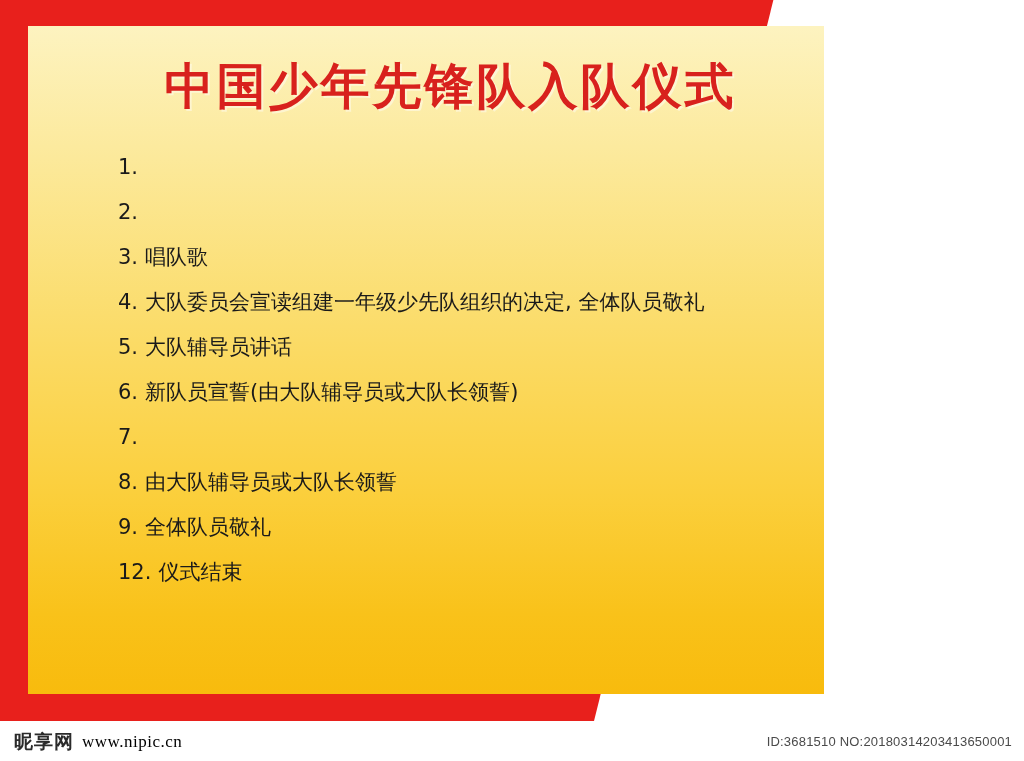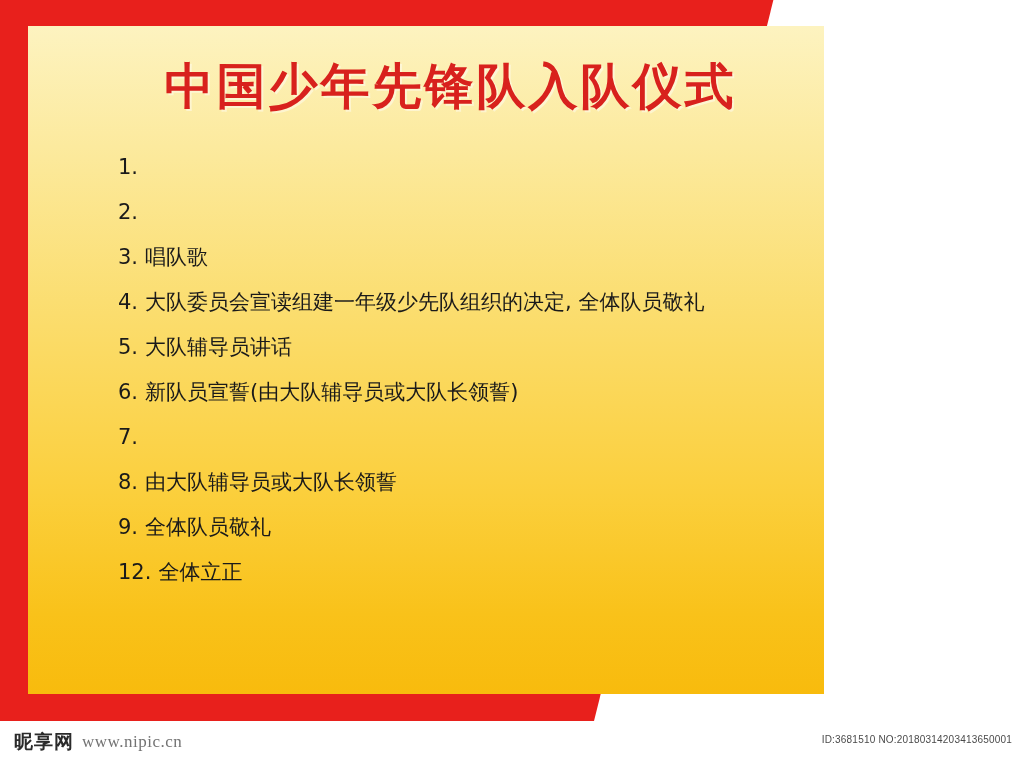--- a/index.html
+++ b/index.html
@@ -122,29 +122,29 @@
     font-family: "DejaVu Sans", "Liberation Sans", sans-serif;
     font-size: 19px;
     font-weight: bold;
     color: #2b2b2b;
     letter-spacing: 1px;
   }
   .brand-url {
     margin-left: 8px;
     font-family: "Liberation Serif", "DejaVu Serif", serif;
     font-size: 17px;
-    color: #737373;
+    color: #000000;
     letter-spacing: 0.5px;
   }
   .doc-id {
     position: absolute;
     right: 12px;
     top: 13px;
     font-family: "Liberation Sans", sans-serif;
-    font-size: 10px;
+    font-size: 13px;
     color: #4a4a4a;
     letter-spacing: 0.2px;
   }
 </style>
 </head>
 <body>
 
 <div id="poster">
   <div class="red-bg"></div>
   <div class="white-wedge"></div>
@@ -181,21 +181,21 @@
     <div class="step">
       <span class="num">8.</span>
       <span>由大队辅导员或大队长领誓</span>
     </div>
     <div class="step">
       <span class="num">9.</span>
       <span>全体队员敬礼</span>
     </div>
     <div class="step">
       <span class="num">12.</span>
-      <span>全体立正</span>
+      <span>仪式结束</span>
     </div>
   </div>
 </div>
 
 <div id="bottom-bar">
   <div class="brand">
     <span class="brand-logo">昵享网</span>
     <span class="brand-url">www.nipic.cn</span>
   </div>
   <div class="doc-id">ID:3681510 NO:20180314203413650001</div>

